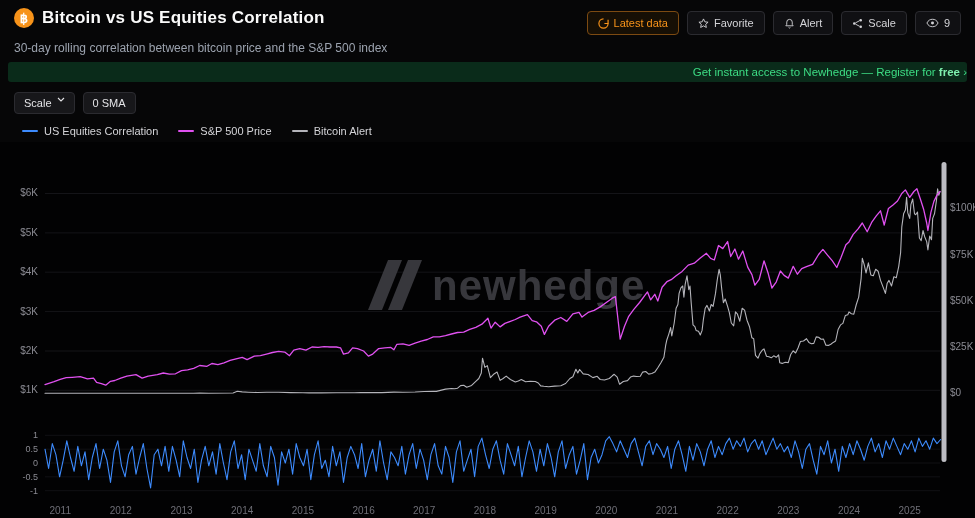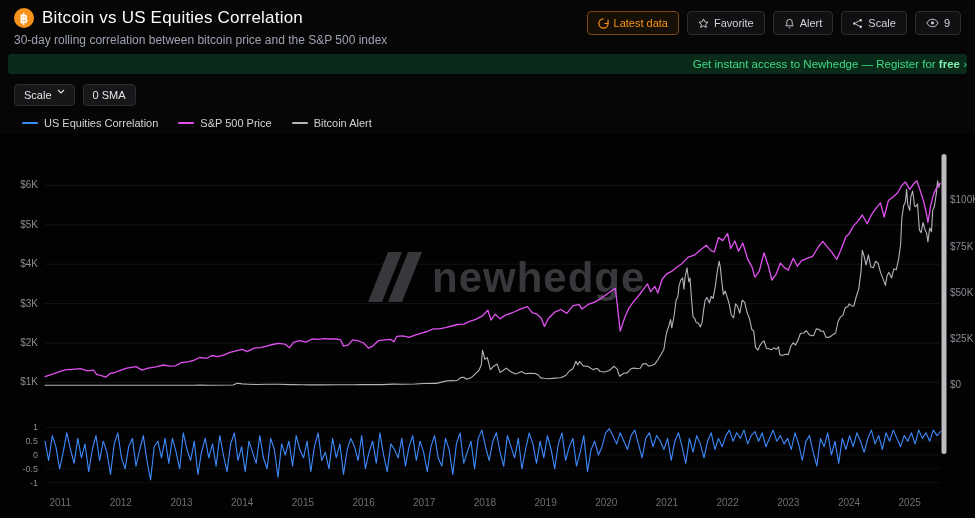--- a/index.html
+++ b/index.html
@@ -1,22 +1,22 @@
 <!DOCTYPE html>
 <html><head>
 <meta charset="utf-8">
 <style>
   *{box-sizing:border-box;margin:0;padding:0}
   html,body{width:975px;height:518px;overflow:hidden}
   body{background:#060607;color:#e4e4e7;font-family:"Liberation Sans",sans-serif}
   .header{display:flex;justify-content:space-between;align-items:flex-start;padding:8px 14px 0}
   .title-row{display:flex;align-items:center;gap:8px}
   .coin-icon{width:20px;height:20px;border-radius:50%;background:#f7931a;color:#fff;font-size:13px;font-weight:bold;display:flex;align-items:center;justify-content:center}
-  h1{font-size:17px;font-weight:400;color:#fafafa;letter-spacing:.2px}
-  .subtitle{font-size:12px;color:#9ca3af;margin-top:5px}
+  h1{font-size:17px;font-weight:700;color:#fafafa;letter-spacing:.2px}
+  .subtitle{font-size:12px;color:#9ca3af;margin-top:13px}
   .header-buttons{display:flex;gap:8px;align-items:center;padding-top:3px}
   button{cursor:pointer;font-family:"Liberation Sans",sans-serif}
   .btn{display:inline-flex;align-items:center;gap:5px;font-size:11px;padding:5px 10px;background:#101013;border:1px solid #2b2b30;border-radius:4px;color:#d4d4d8}
   .btn svg{display:block}
   .btn-latest{color:#f7931a;border-color:#7c4a12;background:#160f05}
   .banner{display:block;margin:7px 8px 4px;background:#0a2b1a;border-radius:3px;text-align:right;padding:4px 0;font-size:11.5px;color:#3ddc84;text-decoration:none;cursor:pointer}
   .banner b{color:#7ef0ae}
   .toolbar{display:flex;justify-content:space-between;align-items:center;padding:6px 14px 4px}
   .tool-left{display:flex;gap:8px}
   .tbtn{display:inline-flex;align-items:flex-start;gap:5px;font-size:11px;padding:4px 9px;background:#17171a;border:1px solid #2b2b30;border-radius:4px;color:#e4e4e7}

